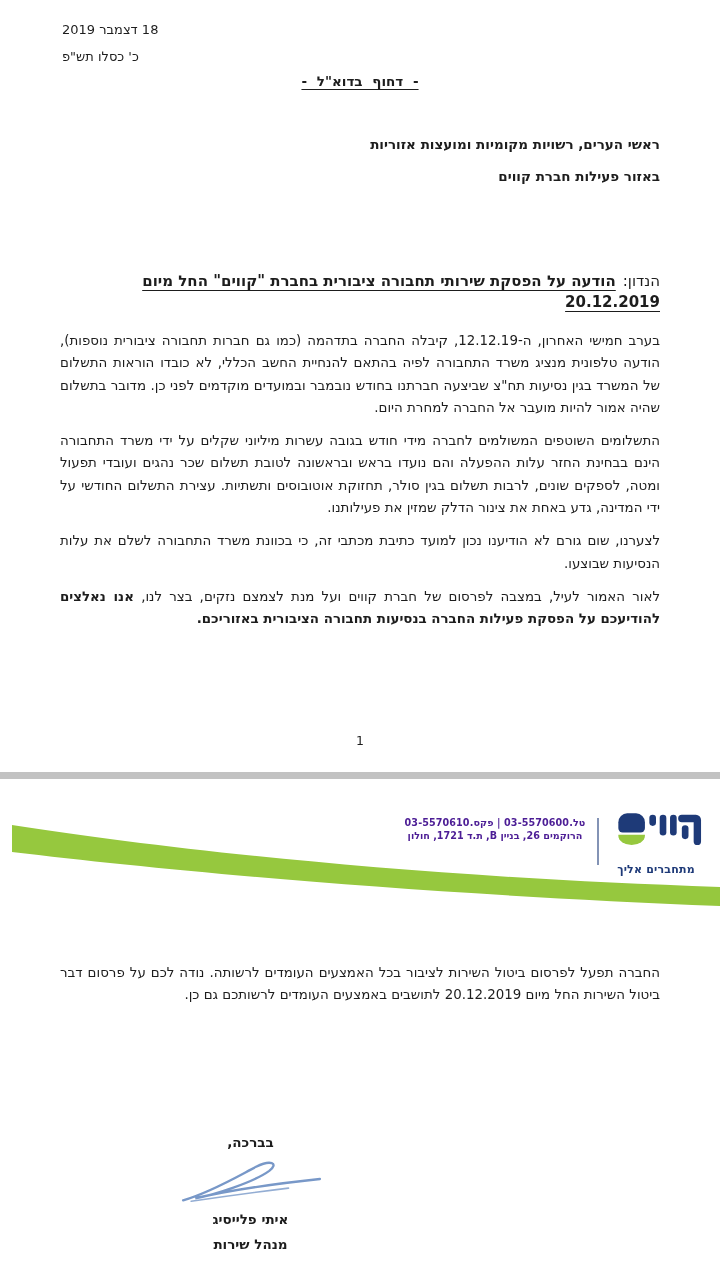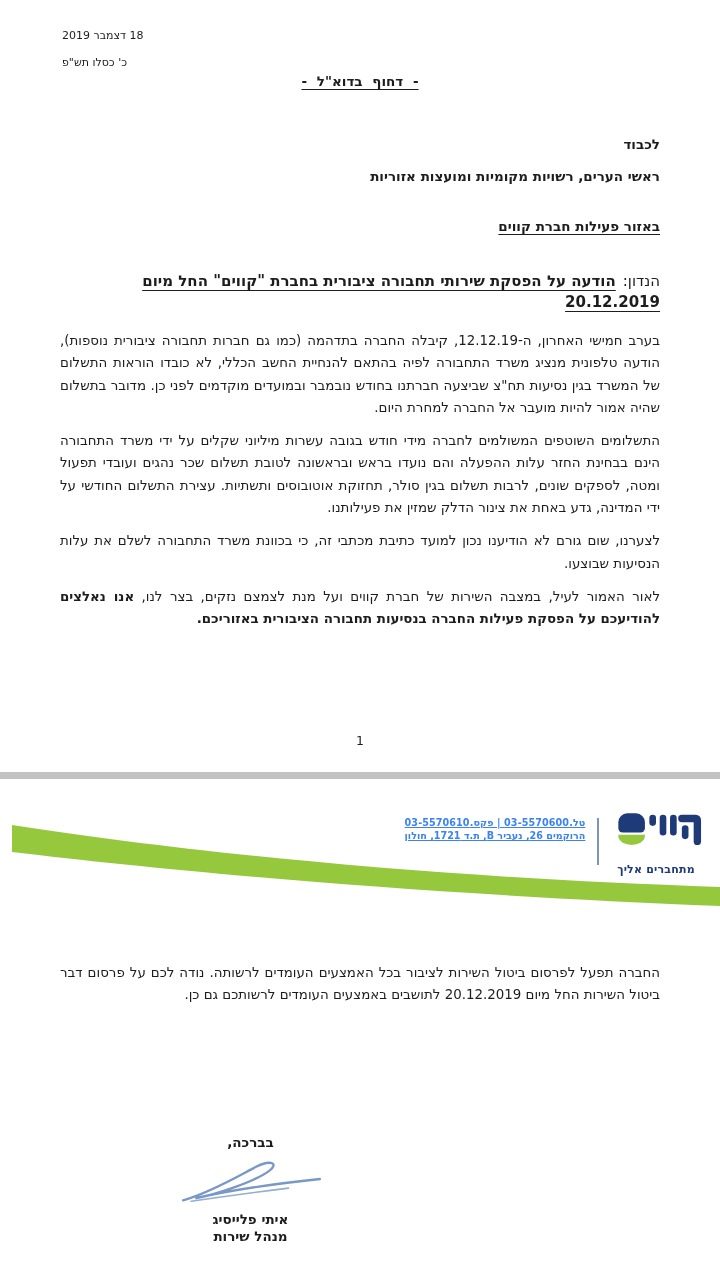--- a/index.html
+++ b/index.html
@@ -1,27 +1,27 @@
 <!DOCTYPE html>
 <html lang="he"><head>
 <meta charset="utf-8">
 <style>
   html,body{margin:0;padding:0;background:#ffffff;}
   body{width:720px;height:1280px;font-family:"DejaVu Sans",sans-serif;color:#1d1d1d;}
   .page{position:relative;width:720px;height:1280px;background:#fff;overflow:hidden;direction:rtl;}
 
   
-  .date-block{position:absolute;top:22px;left:62px;direction:rtl;text-align:left;
-              font-size:11px;line-height:27px;white-space:nowrap;}
+  .date-block{position:absolute;top:16px;left:62px;direction:rtl;text-align:left;
+              font-size:13px;line-height:27px;white-space:nowrap;}
   .urgent{position:absolute;top:73px;left:0;right:0;text-align:center;
           font-size:13.5px;font-weight:bold;}
   .urgent span{text-decoration:underline;text-underline-offset:3px;word-spacing:5px;}
   .recipients{position:absolute;top:128px;right:60px;text-align:right;
               font-weight:bold;font-size:13.5px;line-height:32px;}
-  .recipients .u{text-decoration:underline;text-underline-offset:3px;margin-top:18px;}
+  .recipients .u{text-underline-offset:3px;}
   .subject{position:absolute;top:271px;right:60px;left:60px;font-size:15px;line-height:21px;}
   .subject .lbl{margin-inline-end:7px;}
   .subject .ttl{font-weight:bold;text-decoration:underline;text-underline-offset:3.5px;}
   .body-text{position:absolute;right:60px;left:60px;font-size:13.4px;line-height:22.3px;
              text-align:justify;}
   .body-text p{margin:0 0 11px 0;}
   .body1{top:330px;}
   .body2{top:962px;}
   .pagenum{position:absolute;top:733px;left:0;right:0;text-align:center;font-size:12.5px;}
   .page-divider{position:absolute;top:772px;left:0;width:720px;height:7px;background:#c2c2c2;}
@@ -34,61 +34,60 @@
   .vdiv{position:absolute;top:818px;right:121px;width:2px;height:47px;background:#1e3a78;opacity:.55;}
   .logo-wrap{position:absolute;top:810px;right:14px;width:100px;text-align:center;}
   .logo-tagline{font-size:11px;font-weight:bold;margin-top:1px;letter-spacing:.2px;}
   .wave{position:absolute;top:788px;left:0;width:720px;height:130px;pointer-events:none;}
 
   
   .sig{position:absolute;top:1134px;left:163px;width:175px;text-align:center;
        font-size:13.5px;font-weight:bold;}
   .sig .greet{margin-bottom:3px;}
   .sig .name{margin-top:4px;}
-  .sig .title{margin-top:1px;}
+  .sig .title{margin-top:9px;}
   .sig svg{display:block;margin:0 auto;}
 </style>
 </head>
 <body>
 
 <div class="page">
 
   <div class="date-block">
     <div>18 דצמבר 2019</div>
     <div>כ' כסלו תש"פ</div>
   </div>
 
   <div class="urgent">
     <span>-  דחוף בדוא"ל  -</span>
   </div>
 
   <div class="recipients">
-    <div>לכבוד</div>
     <div>ראשי הערים, רשויות מקומיות ומועצות אזוריות</div>
     <div class="u">באזור פעילות חברת קווים</div>
   </div>
 
   <div class="subject">
     <span class="lbl">הנדון:</span><span class="ttl">הודעה על הפסקת שירותי תחבורה ציבורית בחברת "קווים" החל מיום 20.12.2019</span>
   </div>
 
   <div class="body-text body1">
     <p><span>בערב חמישי האחרון, ה-12.12.19, קיבלה החברה בתדהמה (כמו גם חברות תחבורה ציבורית נוספות), הודעה טלפונית מנציג משרד התחבורה לפיה בהתאם להנחיית החשב הכללי, לא כובדו הוראות התשלום של המשרד בגין נסיעות תח"צ שביצעה חברתנו בחודש נובמבר ובמועדים מוקדמים לפני כן. מדובר בתשלום שהיה אמור להיות מועבר אל החברה למחרת היום.</span></p>
     <p><span>התשלומים השוטפים המשולמים לחברה מידי חודש בגובה עשרות מיליוני שקלים על ידי משרד התחבורה הינם בבחינת החזר עלות ההפעלה והם נועדו בראש ובראשונה לטובת תשלום שכר נהגים ועובדי תפעול ומטה, לספקים שונים, לרבות תשלום בגין סולר, תחזוקת אוטובוסים ותשתיות. עצירת התשלום החודשי על ידי המדינה, גדע באחת את צינור הדלק שמזין את פעילותנו.</span></p>
     <p><span>לצערנו, שום גורם לא הודיענו נכון למועד כתיבת מכתבי זה, כי בכוונת משרד התחבורה לשלם את עלות הנסיעות שבוצעו.</span></p>
-    <p><span>לאור האמור לעיל, במצבה השירות של חברת קווים ועל מנת לצמצם נזקים, בצר לנו, </span><strong>אנו נאלצים להודיעכם על הפסקת פעילות החברה בנסיעות תחבורה הציבורית באזוריכם.</strong></p>
+    <p><span>לאור האמור לעיל, במצבה לפרסום של חברת קווים ועל מנת לצמצם נזקים, בצר לנו, </span><strong>אנו נאלצים להודיעכם על הפסקת פעילות החברה בנסיעות תחבורה הציבורית באזוריכם.</strong></p>
   </div>
 
   <div class="pagenum">1</div>
 
   <div class="page-divider"></div>
 
-  <div class="contact" style="color:#3b82f6;text-decoration:underline;">
+  <div class="contact" style="color:#4c1d95;">
     <div class="phone">טל.03-5570600 | פקס.03-5570610</div>
-    <div class="addr">הרוקמים 26, נעביר B, ת.ד 1721, חולון</div>
+    <div class="addr">הרוקמים 26, בניין B, ת.ד 1721, חולון</div>
   </div>
   <div class="vdiv"></div>
 
   <div class="logo-wrap">
     <svg width="96" height="48" viewBox="0 0 130 64" aria-hidden="true">
 
       <path d="M100,6 h19 a7,7 0 0 1 7,7 v29 a5,5 0 0 1 -10,0 V16 h-16 a5,5 0 0 1 0,-10 z" fill="#1e3a78"></path>
       <rect x="100" y="20" width="9" height="19" rx="4.5" fill="#1e3a78"></rect>
 
       <rect x="84" y="6" width="9" height="28" rx="4.5" fill="#1e3a78"></rect>

